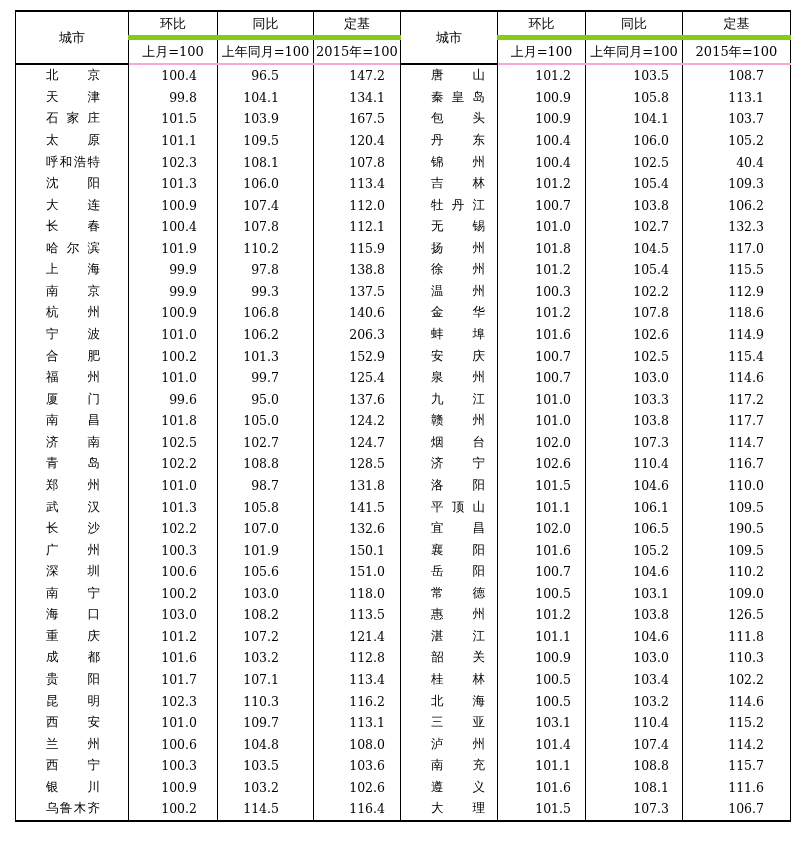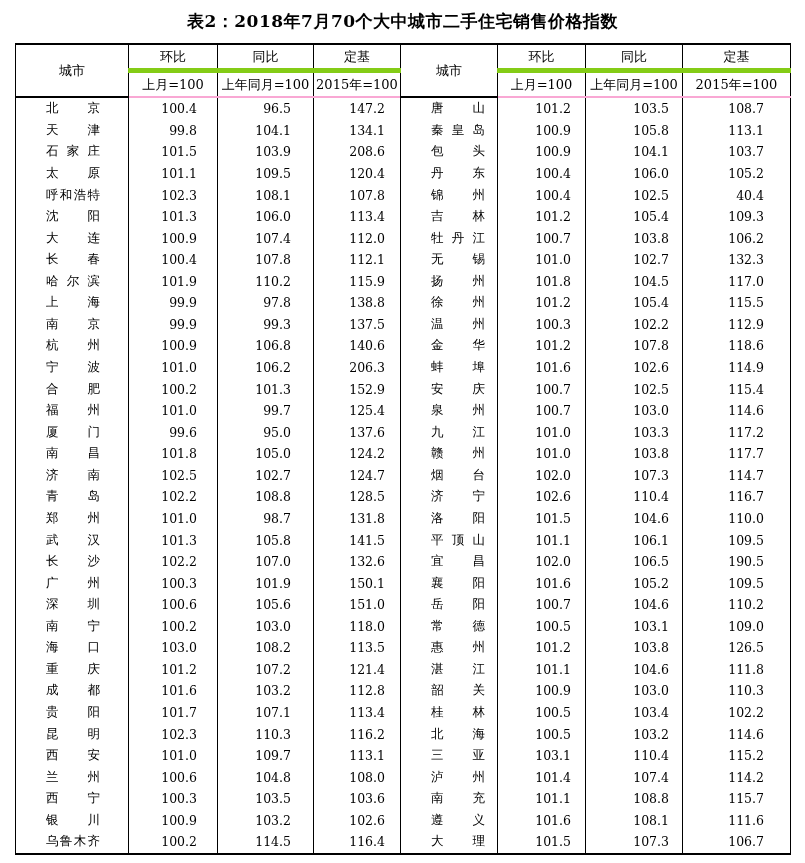--- a/index.html
+++ b/index.html
@@ -29,31 +29,30 @@
   thead th.city-h{border-bottom:2px solid #000;}
   thead tr.sub th{border-bottom:2px solid #f9a8d4;}
   tbody td{height:21.57px;}
   td.city{text-align:left;}
   .cname{
     display:inline-block;width:54px;margin-left:30px;
     text-align:justify;text-align-last:justify;
   }
   td.num{text-align:right;font-family:"DejaVu Serif","Liberation Serif",serif;}
   td.c2{padding-right:20px;}
-  td.c3{padding-right:22px;}
+  td.c3{padding-right:34px;}
   td.c4{padding-right:15px;margin-top:8px;}
   td.c6{padding-right:14px;}
   td.c7{padding-right:13px;}
   td.c8{padding-right:26px;padding-left:45px;}
 </style>
 </head>
 <body>
 
 <div class="page">
-  <h1 class="title">表2：2018年7月70个大中城市二手住宅销售价格指数</h1>
 
   <table>
     <colgroup>
       <col style="width:113px">
         <col style="width:89px">
         <col style="width:96px">
         <col style="width:87px">
       <col style="width:97px">
         <col style="width:88px">
         <col style="width:97px">
@@ -99,21 +98,21 @@
     <td class="city"><span class="cname">秦皇岛</span></td>
     <td class="num c6">100.9</td>
     <td class="num c7">105.8</td>
     <td class="num c8">113.1</td>
   </tr>
 
   <tr>
     <td class="city"><span class="cname">石家庄</span></td>
     <td class="num c2">101.5</td>
     <td class="num c3">103.9</td>
-    <td class="num c4">208.6</td>
+    <td class="num c4">167.5</td>
     <td class="city"><span class="cname">包头</span></td>
     <td class="num c6">100.9</td>
     <td class="num c7">104.1</td>
     <td class="num c8">103.7</td>
   </tr>
 
   <tr>
     <td class="city"><span class="cname">太原</span></td>
     <td class="num c2">101.1</td>
     <td class="num c3">109.5</td>

